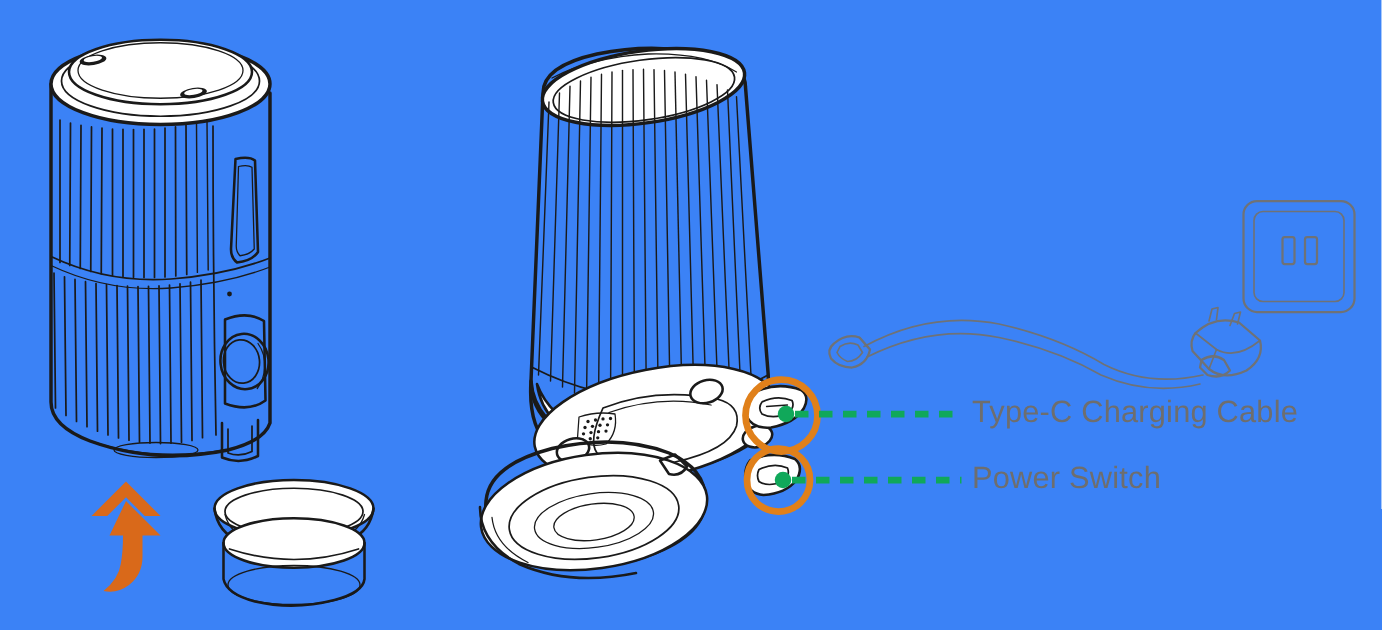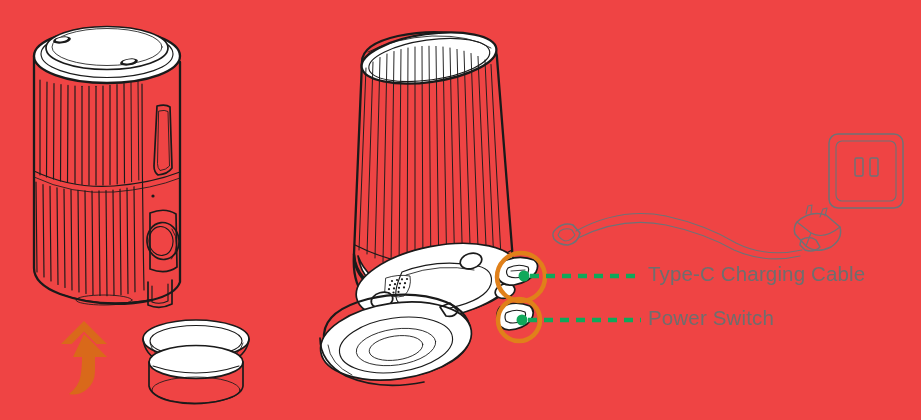--- a/index.html
+++ b/index.html
@@ -8,21 +8,21 @@
     padding: 0;
     background: #ffffff;
   }
   body {
     font-family: "Liberation Sans", sans-serif;
   }
   #diagram-root {
     position: relative;
     width: 921px;
     height: 420px;
-    background: #ef4444;
+    background: #3b82f6;
     overflow: hidden;
   }
   #diagram-svg {
     position: absolute;
     left: 0;
     top: 0;
     width: 921px;
     height: 420px;
     display: block;
   }

